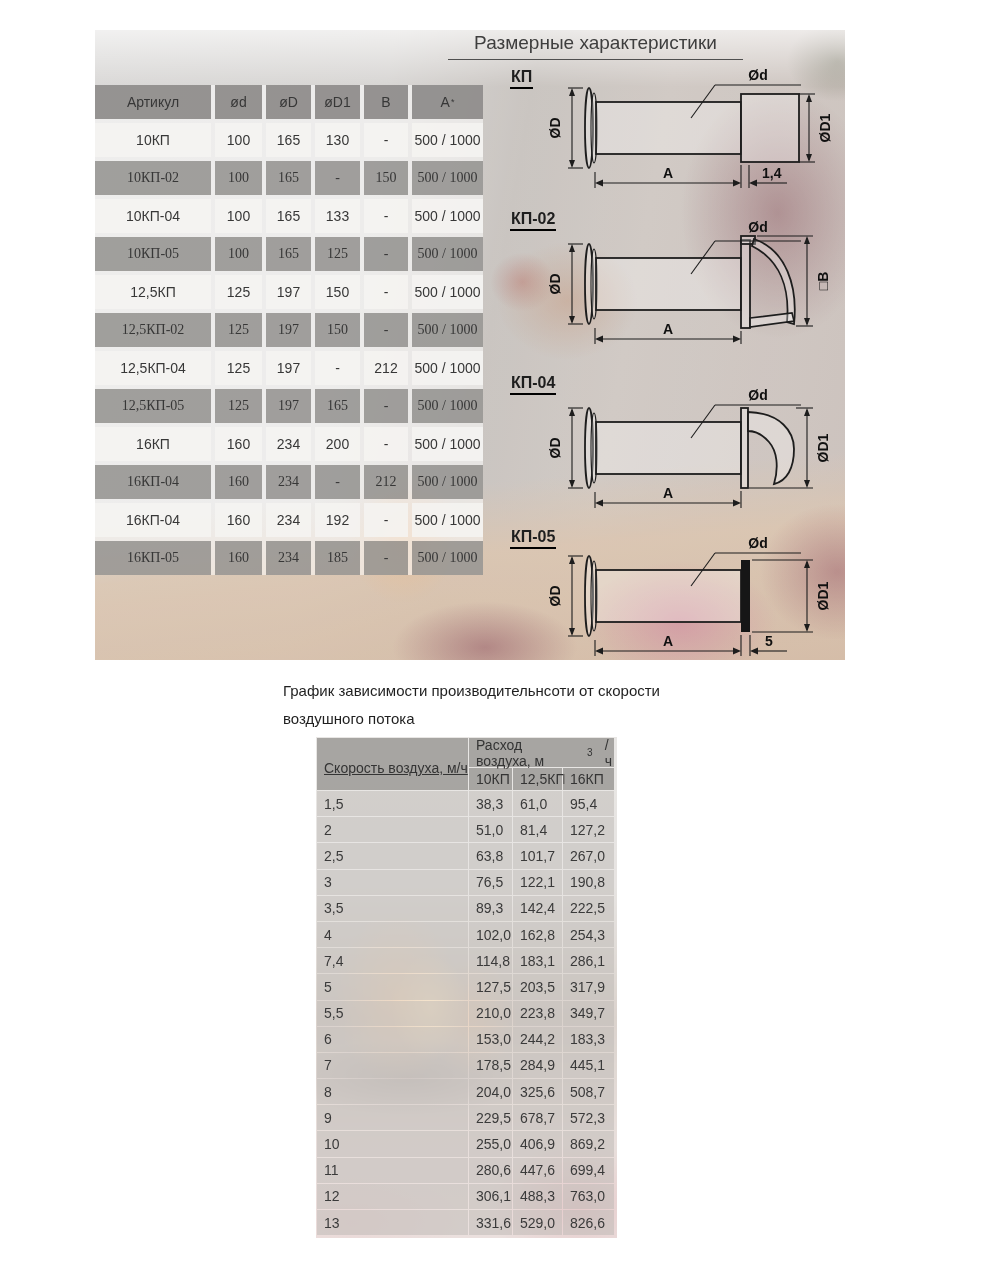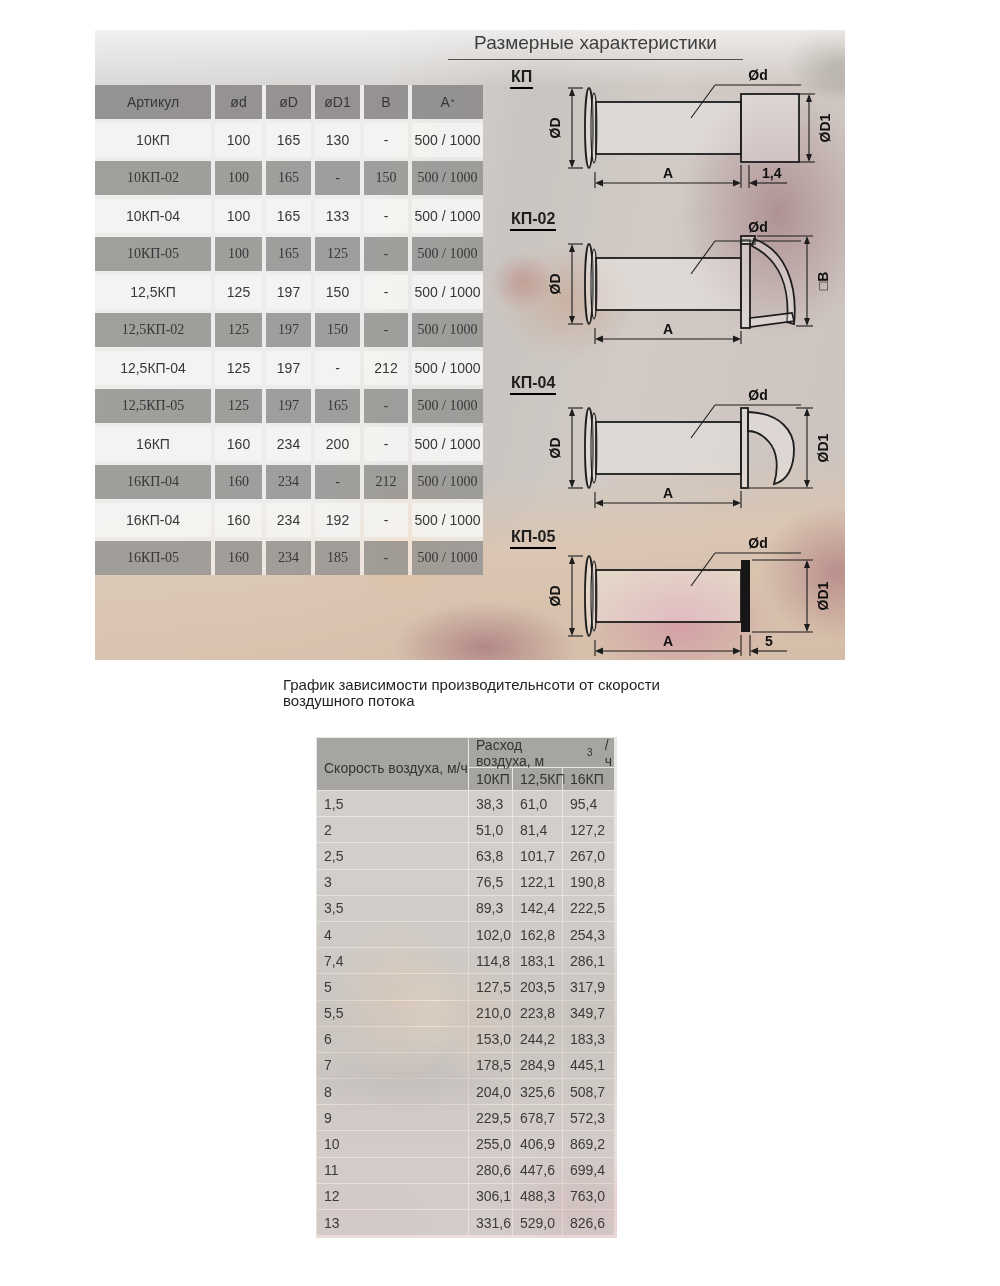--- a/index.html
+++ b/index.html
@@ -46,41 +46,41 @@
     border-bottom:2px solid #000000;padding:0 1px 1px 1px;}
   .diag svg{position:absolute;left:33px;width:300px;height:125px;overflow:visible;}
   .dwg line{stroke:#1d1d1d;stroke-width:1.1;fill:none;}
   .dwg .part{stroke:#1d1d1d;stroke-width:1.8;fill:rgba(255,255,255,.30);}
   .dwg .thin{stroke-width:1.1;}
   .dwg polygon{fill:#1d1d1d;stroke:none;}
   .dwg text{font-family:"Liberation Sans",sans-serif;font-size:14px;font-weight:700;fill:#101010;}
 
   
   .flow-title{position:absolute;left:283px;top:677px;width:400px;margin:0;
-    font-size:15px;line-height:16px;color:#1f1f1f;}
+    font-size:15px;line-height:28px;color:#1f1f1f;}
   .flow-wrap{position:absolute;left:316px;top:737px;width:301px;height:501px;}
   .photo-bottom{
     background:
       radial-gradient(ellipse 55px 75px at 38% 54%, rgba(250,200,120,.7), transparent 70%),
       radial-gradient(ellipse 85px 115px at 27% 52%, rgba(240,160,80,.65), transparent 74%),
       radial-gradient(ellipse 60px 80px at 52% 56%, rgba(235,150,75,.5), transparent 74%),
       radial-gradient(ellipse 160px 50px at 30% 68%, rgba(60,40,35,.45), transparent 76%),
       radial-gradient(ellipse 125px 85px at 88% 94%, rgba(180,60,70,.5), transparent 75%),
       radial-gradient(ellipse 145px 70px at 12% 97%, rgba(200,130,130,.45), transparent 75%),
       linear-gradient(180deg, #c2bcb7 0%, #bdb6b0 30%, #a99a8d 46%, #9c8677 56%, #ab9689 66%, #c0a79e 80%, #c8aca6 100%);
   }
   .photo-bottom::after{content:"";position:absolute;inset:0;background:rgba(255,255,255,.26);}
   .flow-table{position:absolute;inset:0;display:grid;z-index:2;
     grid-template-columns:151px 43px 49px 51px;
     grid-template-rows:29px 22px repeat(17,25.2px);
     gap:1px;padding:1px;background:rgba(255,255,255,.5);}
   .flow-table>div{display:flex;align-items:center;font-size:14px;color:#3a3a3a;
     padding-left:7px;background:rgba(188,183,179,.50);}
   .ft-h{background:rgba(128,124,121,.62)!important;color:#343434!important;gap:12px;}
-  .ft-c1{grid-row:1/3;align-items:flex-start;padding-top:8px;padding-left:10px;}
+  .ft-c1{grid-row:1/3;align-items:flex-start;padding-top:8px;padding-left:10px;text-decoration:underline;}
   .ft-grp{grid-column:2/5;}
   .ft-grp sup{font-size:10px;line-height:0;vertical-align:super;}
   .ft-s{padding-left:10px;}
 </style>
 </head>
 <body>
 
 <div class="page">
 
   <section class="top-block">

